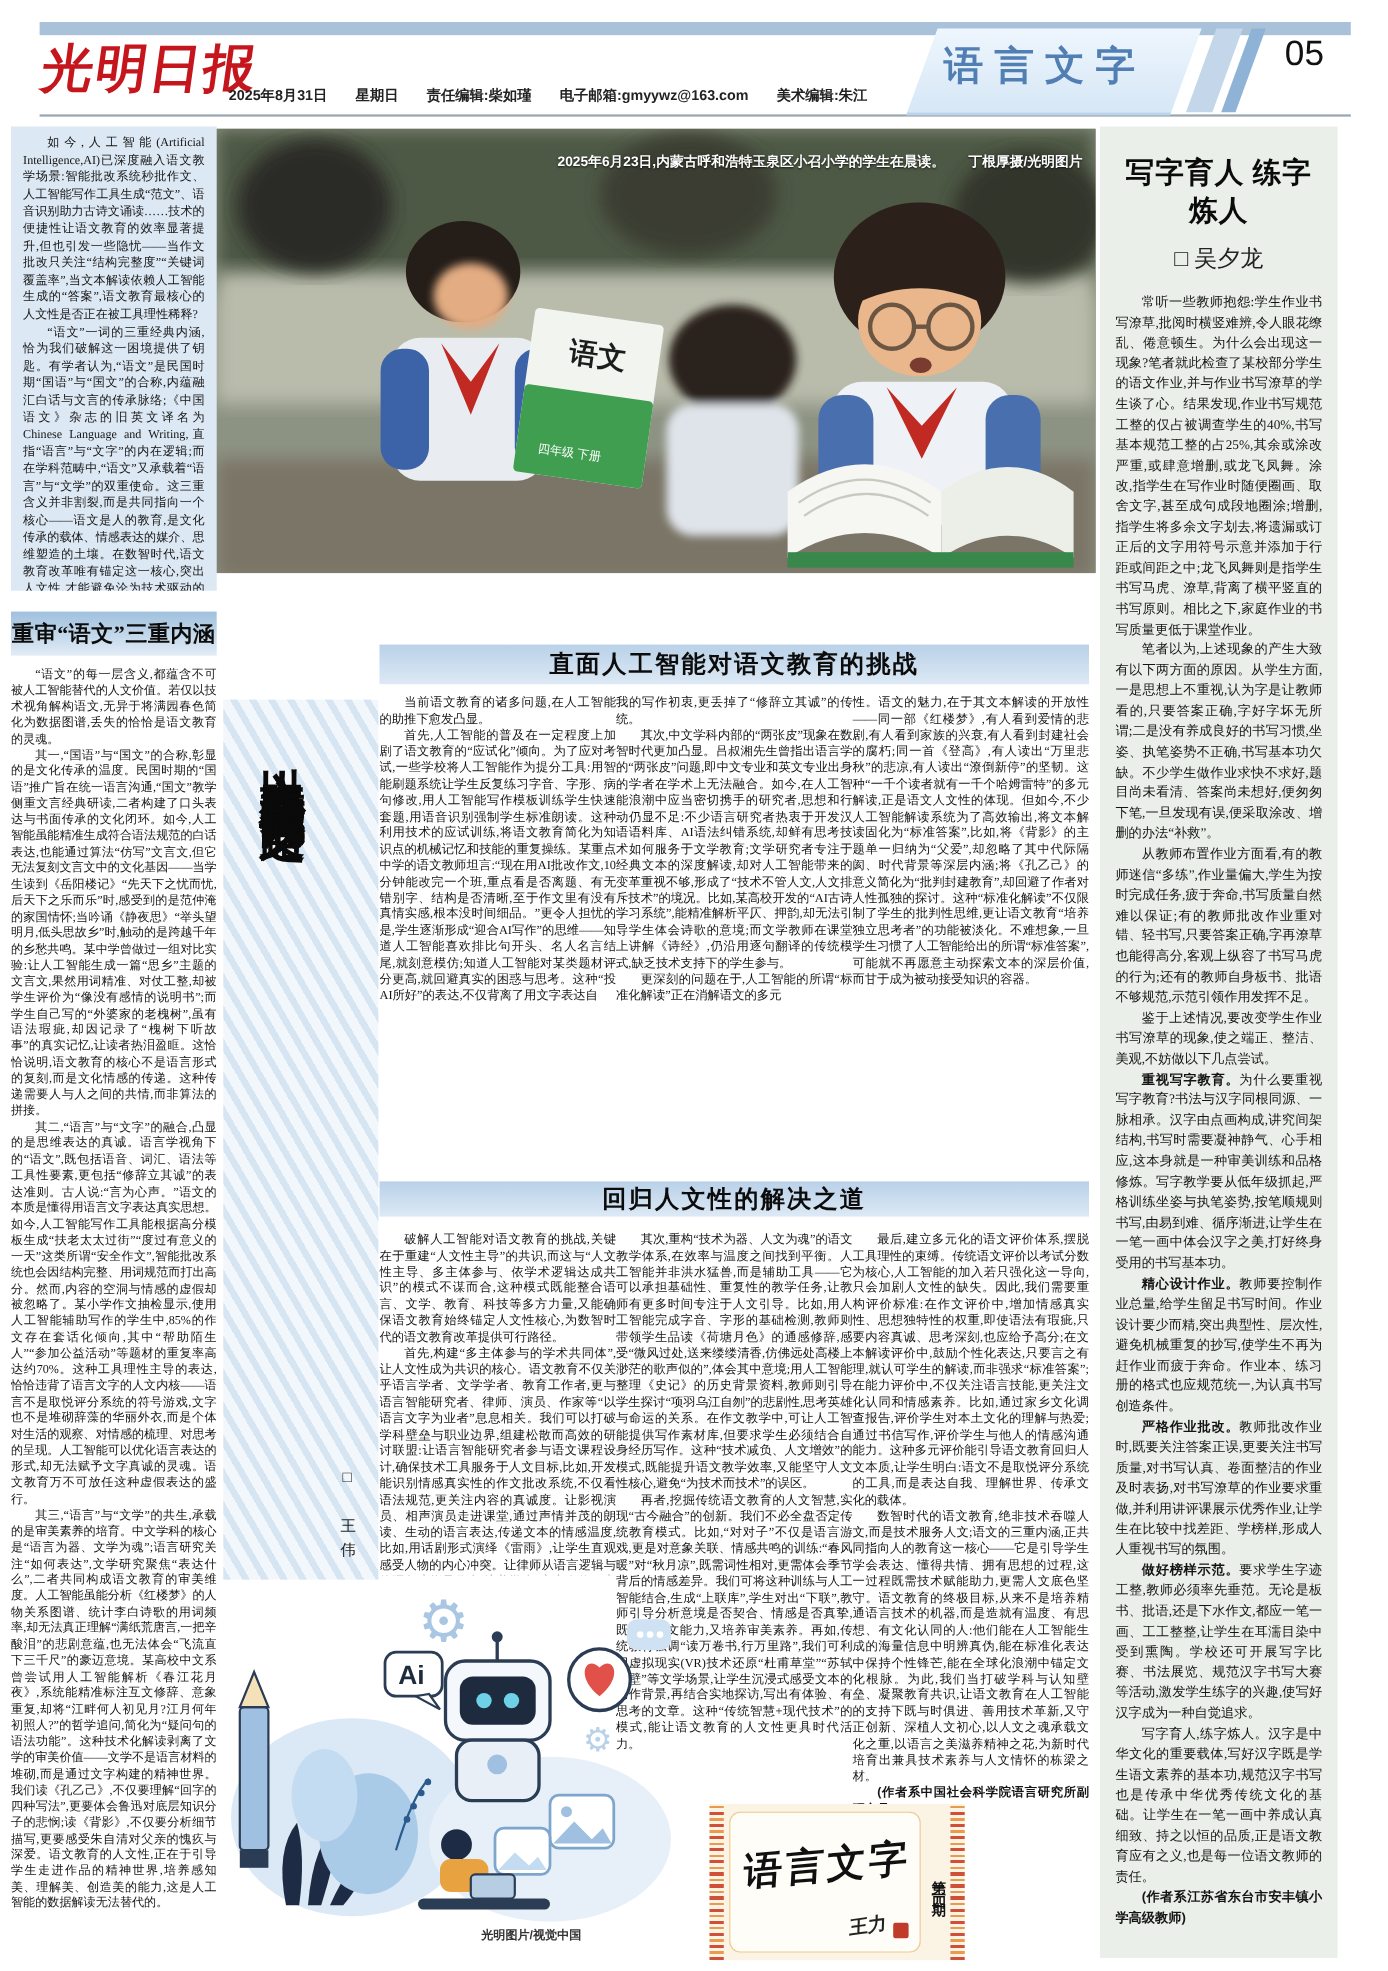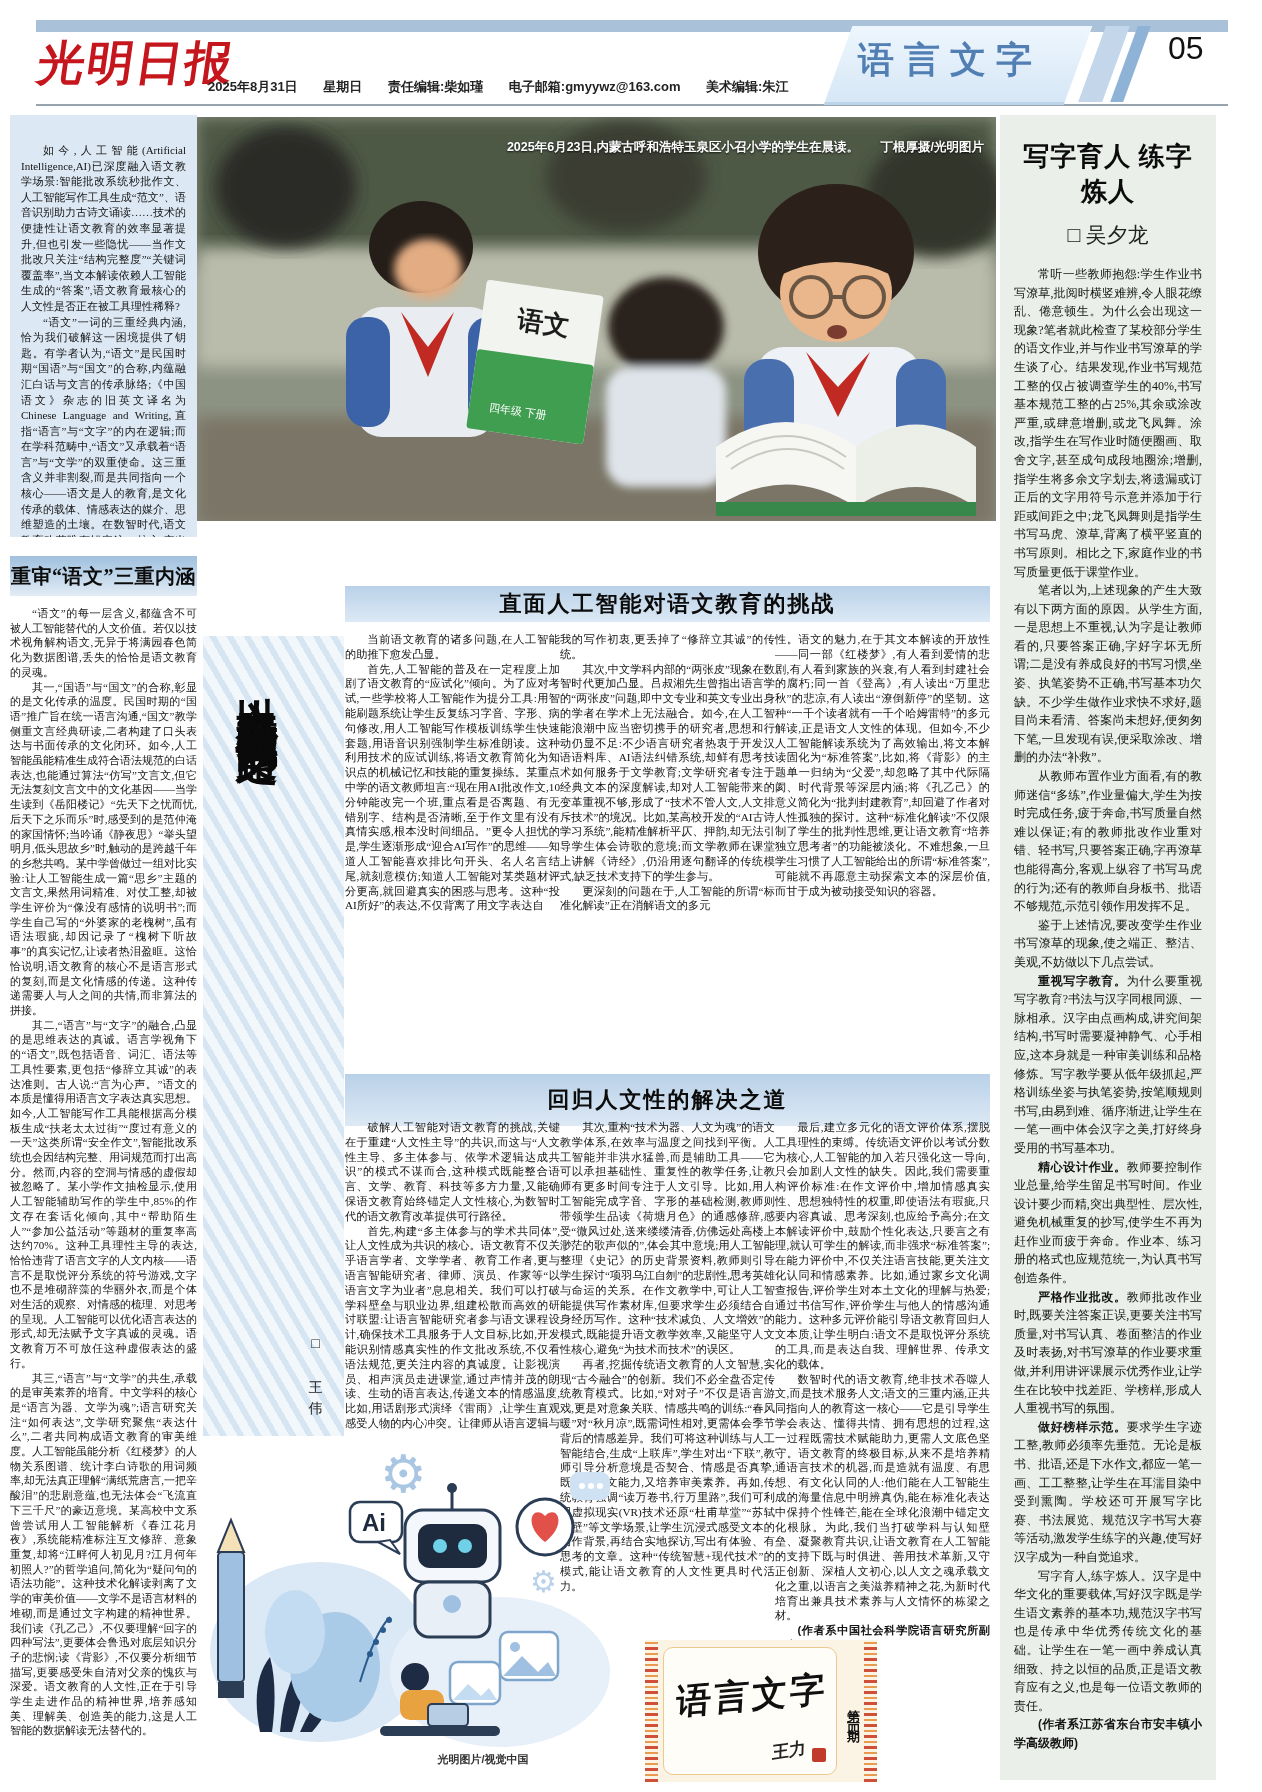--- a/index.html
+++ b/index.html
@@ -24,21 +24,21 @@
 
   
   .photo-wrap{left:196px;top:117px;width:800px;height:404px;overflow:hidden;background:#6b7463;}
   .photo-caption{position:absolute;right:12px;top:22px;width:560px;text-align:right;color:#fff;
                  font-size:12.5px;font-weight:700;text-shadow:0 1px 2px rgba(0,0,0,.8);
                  font-family:"Liberation Sans","DejaVu Sans",sans-serif;}
   .photo-caption .credit{margin-left:18px;}
 
   
   .lead-box{left:10px;top:115px;width:187px;height:422px;background:#dce8f4;box-sizing:border-box;
-            padding:28px 11px;font-size:11px;line-height:15.6px;text-align:justify;overflow:hidden;}
+            padding:8px 11px;font-size:11px;line-height:15.6px;text-align:justify;overflow:hidden;}
   .left-band{left:10px;top:556px;width:187px;height:40px;background:linear-gradient(180deg,#9fc0de,#e2ecf6);
              display:flex;align-items:center;justify-content:center;}
   .left-band .t{font-size:20px;font-weight:700;color:#0c0c0c;letter-spacing:0.5px;}
   .left-body{left:10px;top:606px;width:187px;height:1174px;font-size:11px;line-height:14.7px;
              text-align:justify;overflow:hidden;}
 
   .para{margin:0;text-indent:2em;}
   .para.noindent{text-indent:0;}
   .para.attr{font-weight:700;font-family:"Liberation Sans","DejaVu Sans",sans-serif;}
   .para strong{font-weight:700;}
@@ -50,21 +50,21 @@
   .feature-headline{position:absolute;left:26px;top:28px;height:744px;writing-mode:vertical-rl;
                     font-family:"Liberation Sans","DejaVu Sans",sans-serif;font-weight:900;
                     font-size:42px;letter-spacing:3px;color:#0a0a0a;}
   .feature-author{position:absolute;left:103px;top:700px;writing-mode:vertical-rl;
                   font-size:14px;letter-spacing:8px;color:#222;}
 
   
   .band{background:linear-gradient(180deg,#b9d1e8,#dde9f5);display:flex;align-items:center;justify-content:center;}
   .band .t{font-size:22px;font-weight:700;color:#0c0c0c;letter-spacing:2px;}
   .band1{left:345px;top:586px;width:645px;height:36px;}
-  .band2{left:345px;top:1074px;width:645px;height:52px;}
+  .band2{left:345px;top:1074px;width:645px;height:32px;}
   .cols{left:345px;width:645px;display:flex;}
   .cols1{top:632px;height:438px;}
   .cols2{top:1120px;height:540px;}
   .mcol{flex:1;font-size:11.2px;line-height:14.8px;text-align:justify;overflow:hidden;}
   .cols2 .c1{height:312px;}
 
   
   .illus{left:200px;top:1432px;width:420px;height:322px;}
   .illus-credit{left:393px;top:1752px;width:180px;text-align:center;font-size:11px;font-weight:700;
                 color:#333;font-family:"Liberation Sans","DejaVu Sans",sans-serif;}

